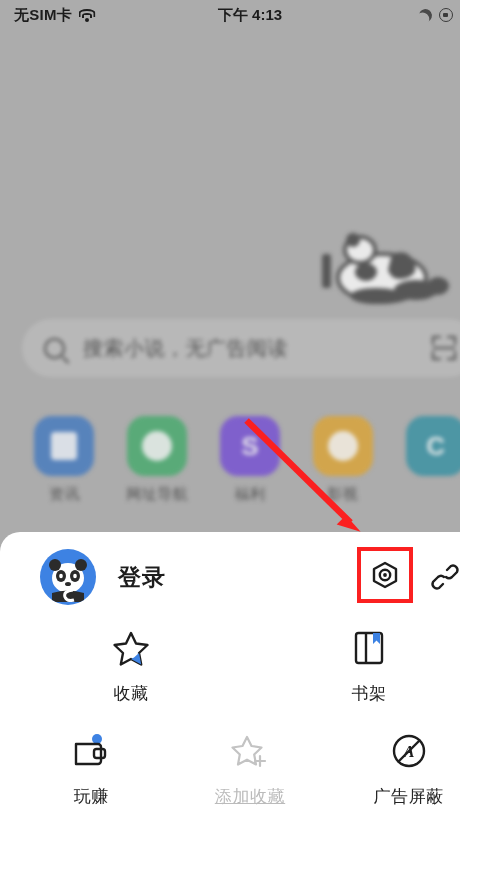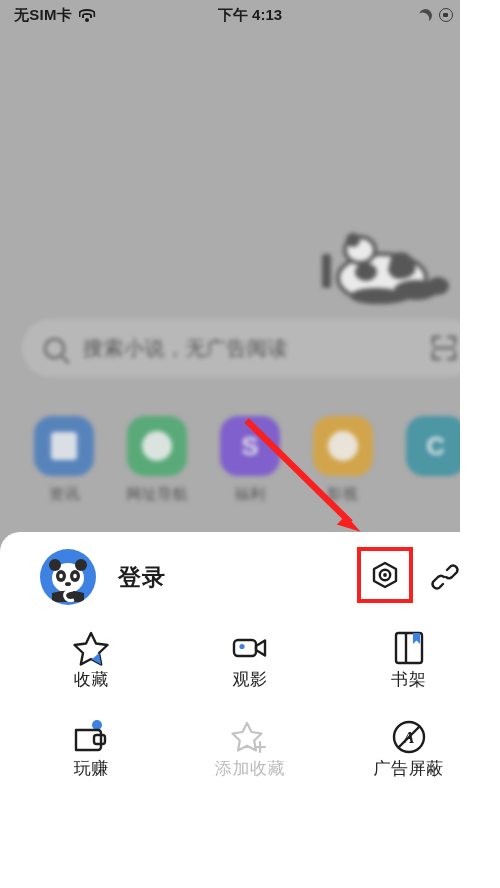--- a/index.html
+++ b/index.html
@@ -207,23 +207,23 @@
   .grid-item {
     width: 104px; text-align: center;
     display: flex; flex-direction: column; align-items: center;
   }
   .gi-icon {
     width: 40px; height: 40px;
     display: flex; align-items: center; justify-content: center;
   }
   .gi-icon svg { width: 38px; height: 38px; }
   .gi-label {
-    font-size: 17px; color: #232323; letter-spacing: .6px;
-  }
-  .grid-item.disabled .gi-label { color: #bbbbbb; }
+    margin-top: 14px; font-size: 17px; color: #232323; letter-spacing: .6px;
+  }
+  .grid-item.disabled .gi-label { color: #bbbbbb; text-decoration: underline; }
 
   
   #annotation {
     position: absolute; inset: 0; z-index: 8; pointer-events: none;
   }
 </style>
 </head>
 <body>
 
 <div id="screen">
@@ -361,30 +361,20 @@
             <svg viewBox="0 0 38 38">
               <path d="M19 4 L24 14.5 L35.5 16 L27 24 L29.2 35.5 L19 30 L8.8 35.5 L11 24 L2.5 16 L14 14.5 Z" fill="none" stroke="#1d1d1d" stroke-width="2.4" stroke-linejoin="round"></path>
               <path d="M19 30 L29.2 35.5 L27 24 L22 28.6 Z" fill="#3d82e3"></path>
             </svg>
           </span>
           <span class="gi-label">收藏</span>
         </div>
         <div class="grid-item">
           <span class="gi-icon">
             <svg viewBox="0 0 38 38">
-              <rect x="3" y="11" width="22" height="16" rx="4" fill="none" stroke="#1d1d1d" stroke-width="2.4"></rect>
-              <path d="M25 17 L34 11.5 L34 26.5 L25 21 Z" fill="none" stroke="#1d1d1d" stroke-width="2.4" stroke-linejoin="round"></path>
-              <circle cx="11" cy="17.5" r="2.6" fill="#3d82e3"></circle>
-            </svg>
-          </span>
-          <span class="gi-label">观影</span>
-        </div>
-        <div class="grid-item">
-          <span class="gi-icon">
-            <svg viewBox="0 0 38 38">
               <rect x="6" y="4" width="26" height="30" rx="2.5" fill="none" stroke="#1d1d1d" stroke-width="2.4"></rect>
               <line x1="16" y1="4" x2="16" y2="34" stroke="#1d1d1d" stroke-width="2.4"></line>
               <path d="M23 4 L30 4 L30 15 L26.5 11.5 L23 15 Z" fill="#3d82e3"></path>
             </svg>
           </span>
           <span class="gi-label">书架</span>
         </div>
       </div>
 
       <div class="grid-row">

